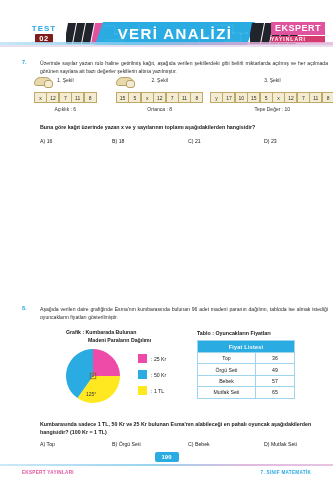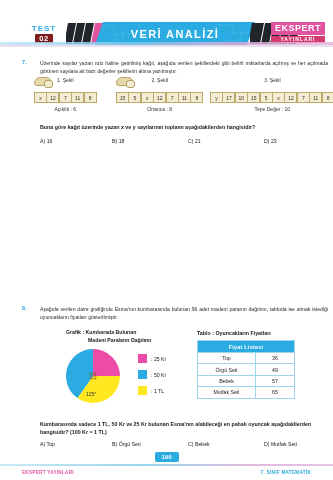--- a/index.html
+++ b/index.html
@@ -41,25 +41,25 @@
     position: absolute; left: 95px; top: 22px; width: 160px; height: 23px;
     background: #2aabe2;
     clip-path: polygon(8px 0, 100% 0, calc(100% - 8px) 100%, 0 100%);
     display: flex; align-items: center; justify-content: center;
     overflow: hidden;
   }
   .title-plate .circuit {
     position: absolute; inset: 0; opacity: .35;
   }
   .title-text {
-    position: relative; color: #ffffff; font-size: 11px; font-weight: bold;
+    position: relative; color: #ffffff; font-size: 15px; font-weight: bold;
     letter-spacing: 1.4px;
   }
   .brand {
-    position: absolute; right: 8px; top: 22px; text-align: center;
+    position: absolute; right: 8px; top: 22px; text-align: left;
   }
   .brand-main {
     font-size: 9px; font-weight: bold; color: #ffffff; background: #e0549f;
     padding: 1px 4px; letter-spacing: .5px; line-height: 11px; display: block;
   }
   .brand-sub {
     font-size: 5px; font-weight: bold; color: #ffffff; background: #d63b6f;
     letter-spacing: 1px; line-height: 7px; display: block; margin-top: 1px;
   }
 

